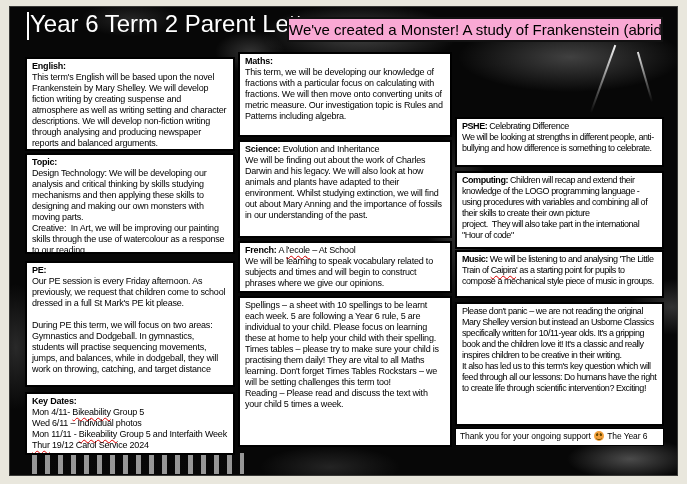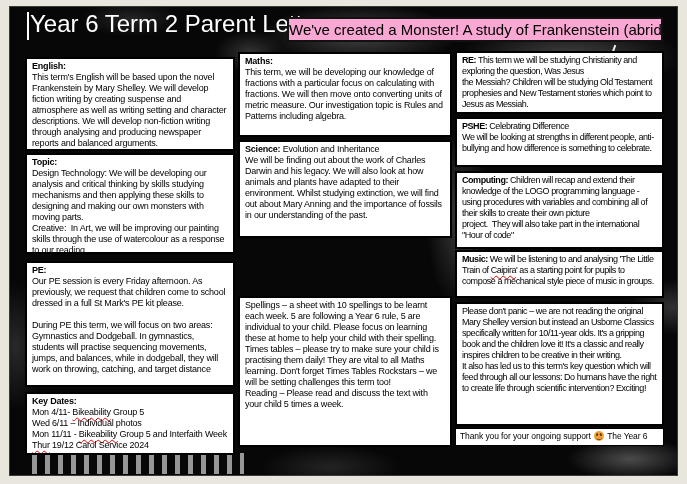--- a/index.html
+++ b/index.html
@@ -120,31 +120,31 @@
   <section class="box" style="left:238px;top:52px;width:214px;height:85px;">
     <div class="b">Maths:</div>
     <div>This term, we will be developing our knowledge of fractions with a particular focus on calculating with fractions. We will then move onto converting units of metric measure. Our investigation topic is Rules and Patterns including algebra.</div>
   </section>
 
   <section class="box" style="left:238px;top:140px;width:214px;height:98px;">
     <div><span class="b">Science: </span><span class="u">Evolution and Inheritance</span></div>
     <div>We will be finding out about the work of Charles Darwin and his legacy.  We will also look at how animals and plants have adapted to their environment.  Whilst studying extinction, we will find out about Mary Anning and the importance of fossils in our understanding of the past.</div>
   </section>
 
+  <section class="box" style="left:238px;top:241px;width:214px;height:52px;">
+    <div><span class="b">French:</span><span class="prewrap"> A </span><span class="sq">l'ecole</span><span> – At School</span></div>
+    <div>We will be learning to speak vocabulary related to subjects and times and will begin to construct phrases where we give our opinions.</div>
+  </section>
 
   <section class="box" style="left:238px;top:296px;width:214px;height:151px;">
     <div><span class="u">Spellings</span><span> – a sheet with 10 spellings to be learnt each week. 5 are following a Year 6 rule, 5 are individual to your child. Please focus on learning these at home to help your child with their spelling.</span></div>
     <div><span class="u">Times tables</span><span> – please try to make sure your child is practising them daily! They are vital to all Maths learning. Don't forget Times Tables Rockstars – we will be setting challenges this term too!</span></div>
     <div><span class="u">Reading</span><span> – Please read and discuss the text with your child 5 times a week.</span></div>
   </section>
 
-  <section class="box tight" style="left:455px;top:51px;width:209px;height:63px;">
-    <span class="b">RE:</span><span class="prewrap"> This term we will be studying Christianity and exploring the question, Was Jesus
-the Messiah? Children will be studying Old Testament prophesies and New Testament stories which point to Jesus as Messiah.</span>
-  </section>
 
   <section class="box tight" style="left:455px;top:117px;width:209px;height:50px;">
     <div><span class="b">PSHE: </span><span class="u">Celebrating Difference</span></div>
     <div>We will be looking at strengths in different people, anti-bullying and how difference is something to celebrate.</div>
   </section>
 
   <section class="box tight" style="left:455px;top:171px;width:209px;height:78px;">
     <span class="b">Computing:</span><span class="prewrap"> Children will recap and extend their knowledge of the LOGO programming language - using procedures with variables and combining all of their skills to create their own picture
 project.  They will also take part in the international "Hour of code"</span>
   </section>

